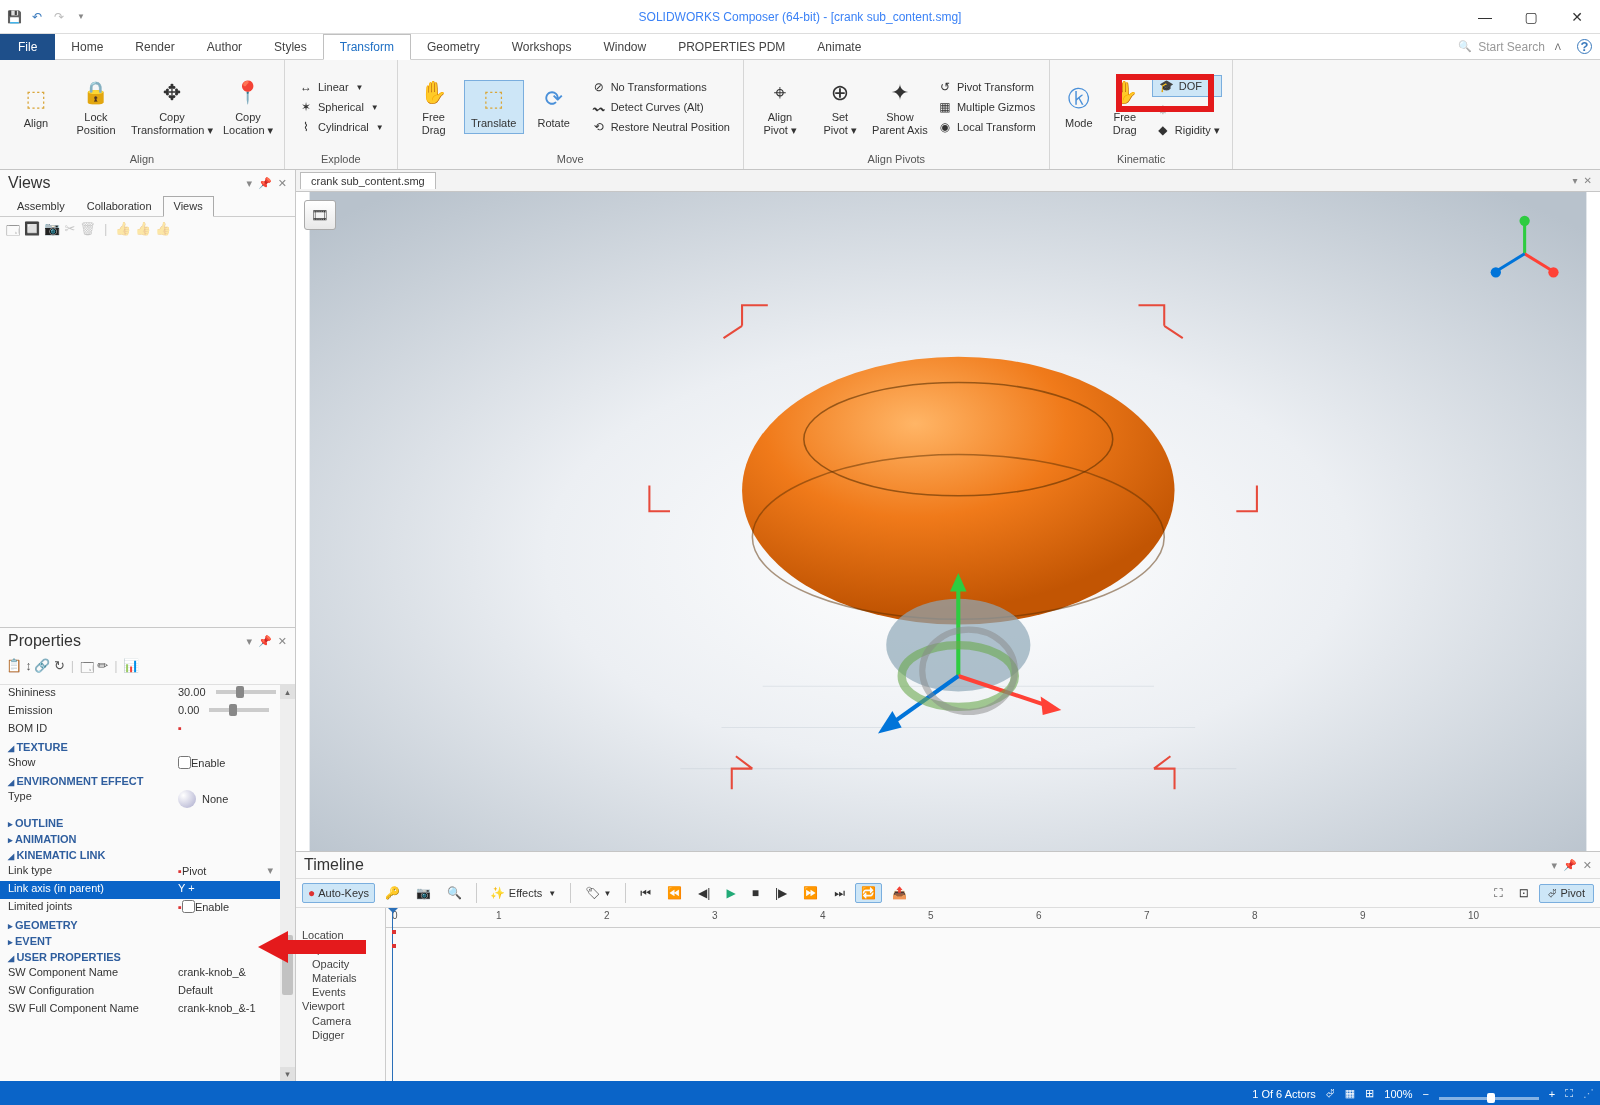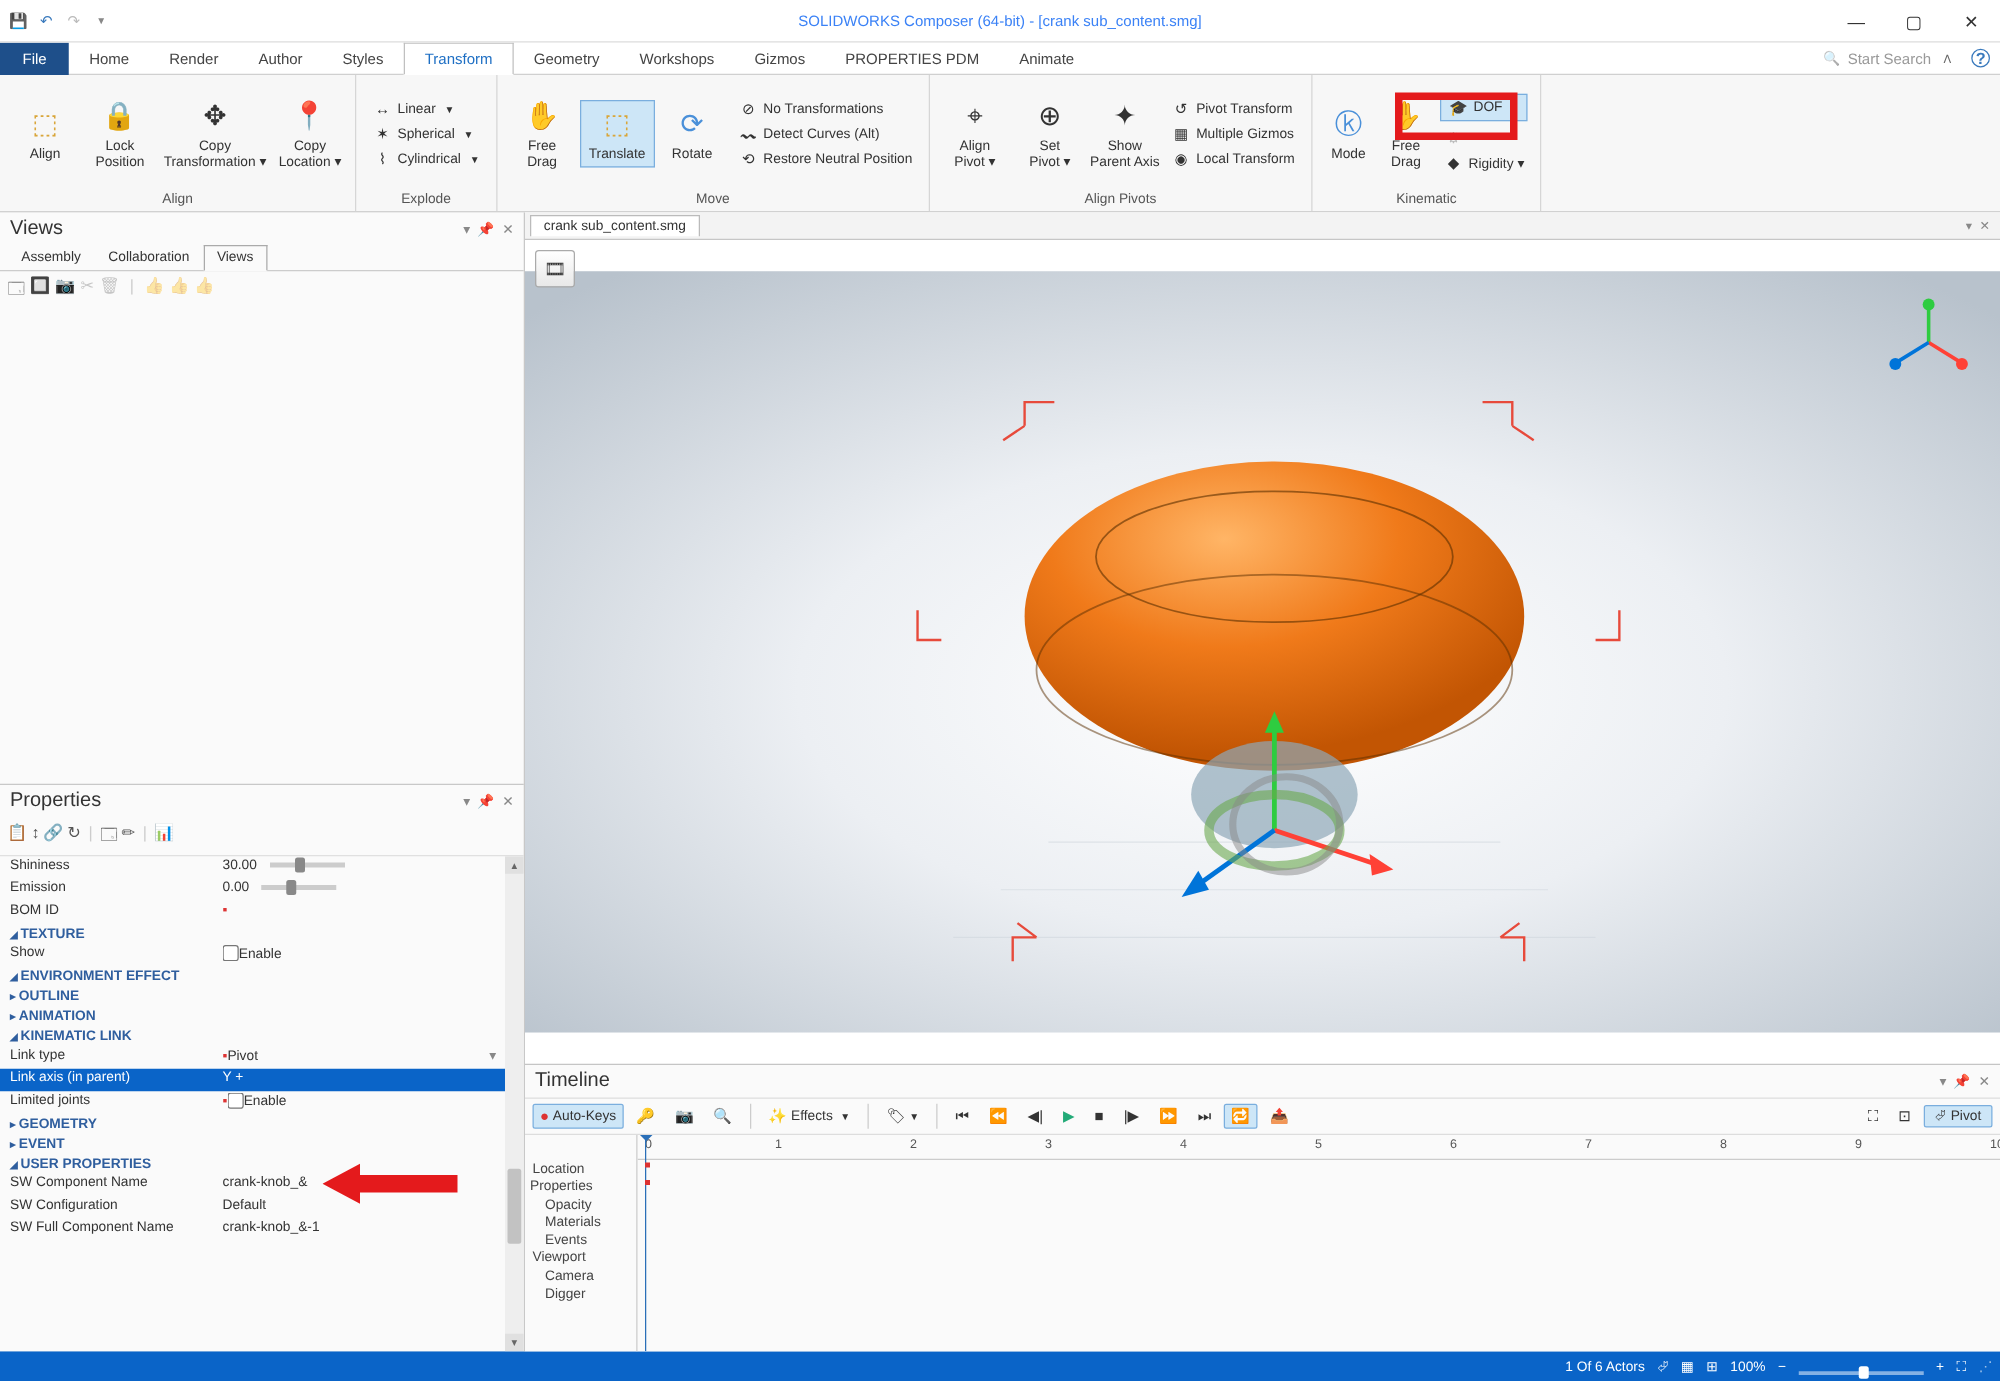--- a/index.html
+++ b/index.html
@@ -36,21 +36,21 @@
     .rib-small-col { display: flex; flex-direction: column; justify-content: flex-start; padding: 2px 4px; gap: 2px; }
     .rib-small { display: flex; align-items: center; font-size: 11px; cursor: pointer; padding: 1px 3px; gap: 4px; white-space: nowrap; }
     .rib-small .si { width: 16px; height: 16px; display: inline-flex; align-items: center; justify-content: center; font-size: 12px; }
     
     
     .red-box { position: absolute; border: 6px solid #e41a1c; pointer-events: none; z-index: 50; }
     .red-arrow { position: absolute; color: #e41a1c; z-index: 50; pointer-events:none; }
     
     
     .main-area { display: flex; height: calc(1105px - 34px - 26px - 110px - 24px); }
-    .left-panels { width: 420px; background: #fafafa; display: flex; flex-direction: column; border-right: 1px solid #c8c8c8; }
+    .left-panels { width: 296px; background: #fafafa; display: flex; flex-direction: column; border-right: 1px solid #c8c8c8; }
     
     .panel-head { display: flex; align-items: center; justify-content: space-between; padding: 4px 8px; font-size: 16px; color: #333; }
     .panel-ctrl { display: flex; gap: 6px; color: #888; font-size: 11px; }
     
     .views-tabs { display: flex; border-bottom: 1px solid #ccc; padding-left: 6px; gap: 0; }
     .views-tabs span { padding: 3px 10px; font-size: 11px; cursor: pointer; border: 1px solid transparent; }
     .views-tabs .active { border: 1px solid #aaa; border-bottom: 1px solid #fafafa; background: #fafafa; margin-bottom: -1px; }
     .views-toolbar { padding: 4px 6px; display: flex; gap: 4px; font-size: 13px; color: #777; }
     .views-body { flex: 0 0 380px; }
     
@@ -125,21 +125,21 @@
 
 <div class="ribbon-tabs">
   <div class="file-btn">File</div>
   <div class="ribbon-tab">Home</div>
   <div class="ribbon-tab">Render</div>
   <div class="ribbon-tab">Author</div>
   <div class="ribbon-tab">Styles</div>
   <div class="ribbon-tab active">Transform</div>
   <div class="ribbon-tab">Geometry</div>
   <div class="ribbon-tab">Workshops</div>
-  <div class="ribbon-tab">Gizmos</div>
+  <div class="ribbon-tab">Window</div>
   <div class="ribbon-tab">PROPERTIES PDM</div>
   <div class="ribbon-tab">Animate</div>
   <div class="search-box">Start Search</div>
   <span class="caret-small">ᐱ</span>
   <span class="help-icon">?</span>
 </div>
 
 <div class="ribbon">
 
   <div class="ribbon-group">
@@ -359,20 +359,27 @@
         </div>
       <div class="prop-cat open">TEXTURE</div>
       <div class="prop-row">
           <span class="lbl">Show</span>
           <span class="val">
             <input type="checkbox" style=""> 
             <span>Enable</span>
           </span>
         </div>
       <div class="prop-cat open">ENVIRONMENT EFFECT</div>
+      <div class="prop-row" style="min-height:26px">
+          <span class="lbl">Type</span>
+          <span class="val">
+            <span style="display:inline-block;width:18px;height:18px;border-radius:50%;background:radial-gradient(circle at 30% 30%,#fff,#aac);margin-right:6px"></span>
+            <span>None</span>
+          </span>
+        </div>
       <div class="prop-cat">OUTLINE</div>
       <div class="prop-cat">ANIMATION</div>
       <div class="prop-cat open">KINEMATIC LINK</div>
       <div class="prop-row">
           <span class="lbl">Link type</span>
           <span class="val" style="color:#d33">▪ <span style="color:#333">Pivot</span><span style="margin-left:auto;color:#888">▾</span></span>
         </div>
       <div class="prop-row selected">
           <span class="lbl">Link axis    (in parent)</span>
           <span class="val">Y +</span>

